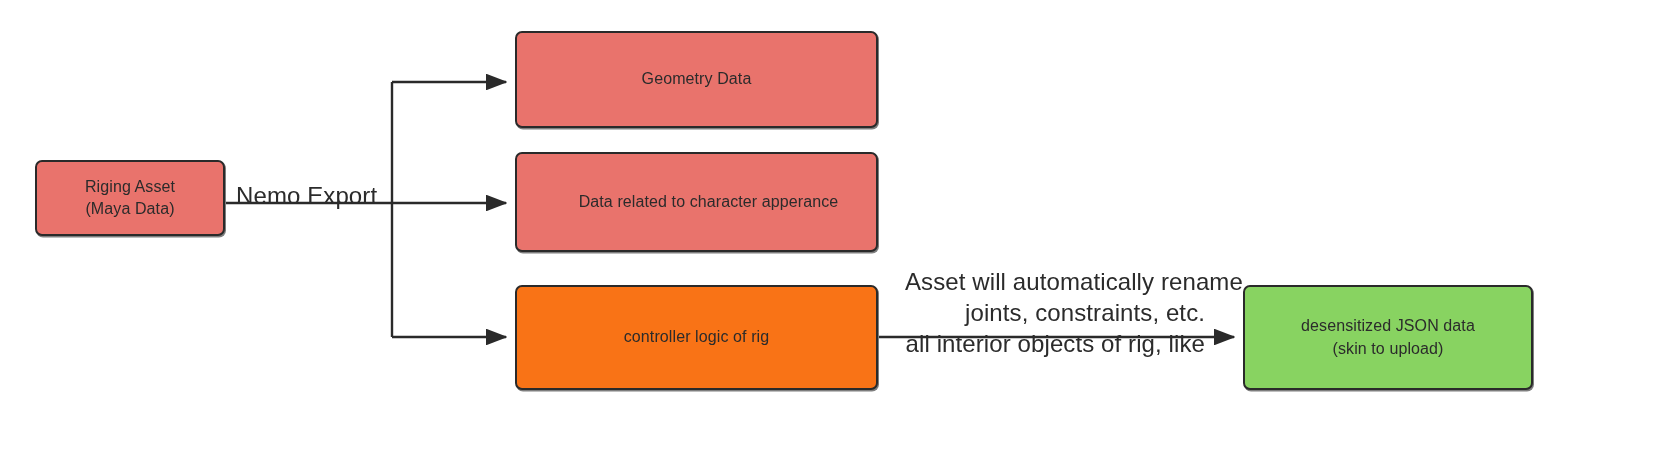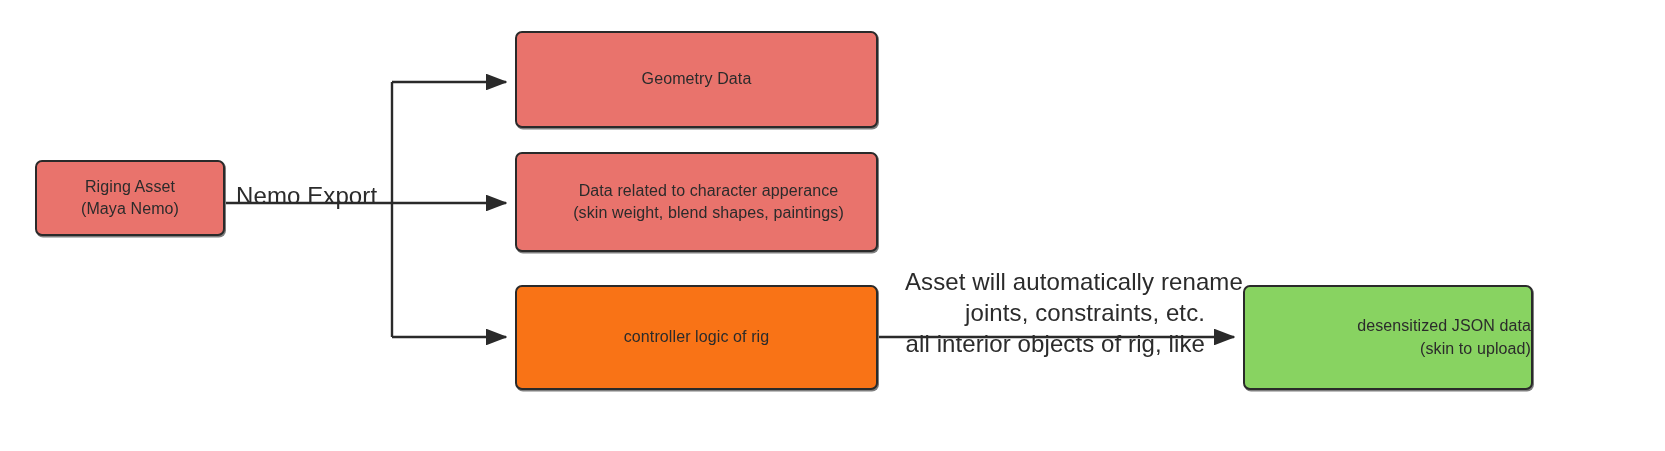--- a/index.html
+++ b/index.html
@@ -58,21 +58,21 @@
     white-space: nowrap;
     background: transparent;
   }
   .edge-label .line { display: block; }
 
   
   #node-source      { left: 35px;   top: 160px; width: 190px; height: 76px; }
   #node-geometry    { left: 515px;  top: 31px;  width: 363px; height: 97px; }
   #node-appearance  { left: 515px;  top: 152px; width: 363px; height: 100px; padding-left: 24px; }
   #node-controller  { left: 515px;  top: 285px; width: 363px; height: 105px; }
-  #node-output      { left: 1243px; top: 285px; width: 290px; height: 105px; align-items: flex-end; }
+  #node-output      { left: 1243px; top: 285px; width: 290px; height: 105px; }
 
   #label-nemo-export { left: 236px; top: 180px; }
   #label-rename      { left: 905px; top: 266px; width: 300px; }
 </style>
 </head>
 <body>
 
 <div id="diagram-root">
 
   <svg id="edges-layer" viewBox="0 0 1665 451" width="1665" height="451" xmlns="http://www.w3.org/2000/svg">
@@ -90,34 +90,33 @@
 
     <path d="M 392 203 L 506 203" fill="none" stroke="#2a2a2a" stroke-width="2.4" marker-end="url(#arrowhead)"></path>
 
     <path d="M 392 337 L 506 337" fill="none" stroke="#2a2a2a" stroke-width="2.4" marker-end="url(#arrowhead)"></path>
 
     <path d="M 879 337 L 1234 337" fill="none" stroke="#2a2a2a" stroke-width="2.4" marker-end="url(#arrowhead)"></path>
   </svg>
 
   <div class="node" id="node-source" style="background:#e9736c;">
     <span class="line">Riging Asset</span>
-    <span class="line">(Maya Nemo)</span>
+    <span class="line">(Maya Data)</span>
   </div>
 
   <div class="edge-label" id="label-nemo-export">
     <span class="line">Nemo Export</span>
   </div>
 
   <div class="node" id="node-geometry" style="background:#e9736c;">
     <span class="line">Geometry Data</span>
   </div>
 
   <div class="node" id="node-appearance" style="background:#e9736c;">
     <span class="line">Data related to character apperance</span>
-    <span class="line">(skin weight, blend shapes, paintings)</span>
   </div>
 
   <div class="node" id="node-controller" style="background:#f97316;">
     <span class="line">controller logic of rig</span>
   </div>
 
   <div class="edge-label" id="label-rename">
     <span class="line">Asset will automatically rename</span>
     <span class="line">joints, constraints, etc.</span>
     <span class="line">all interior objects of rig, like</span>

